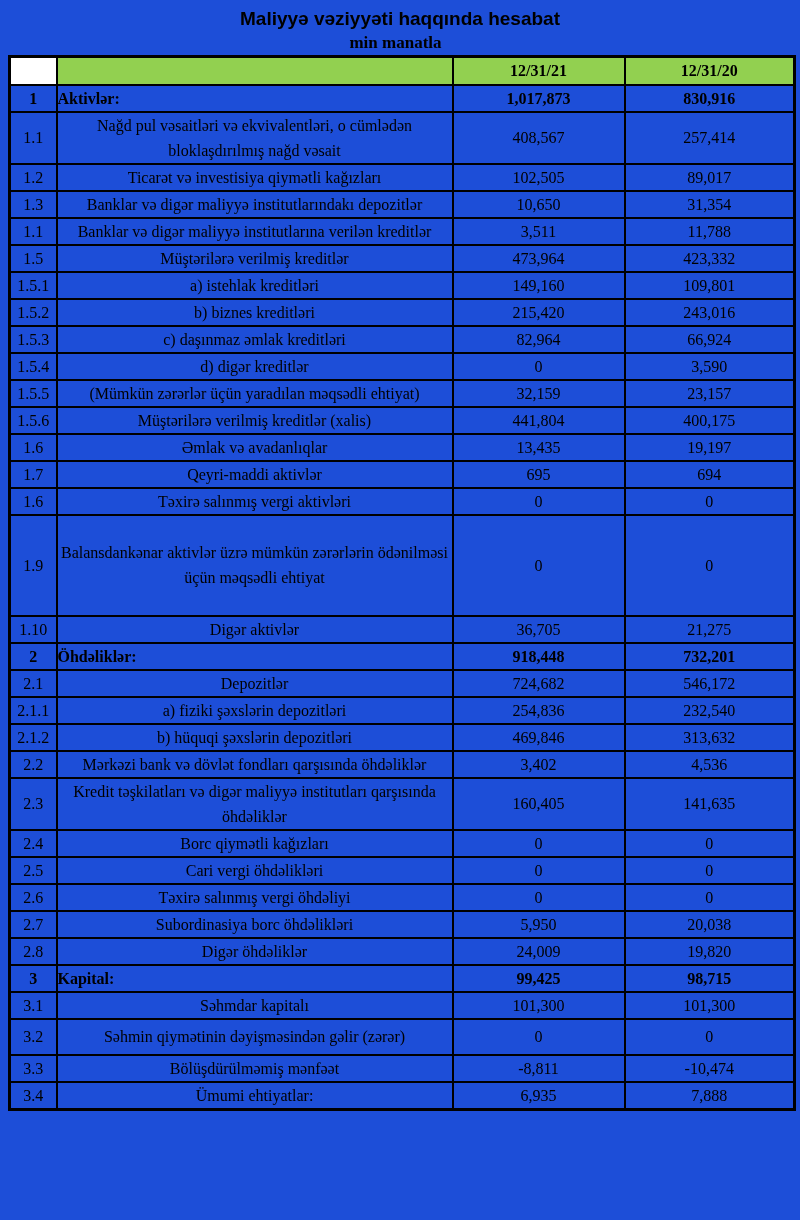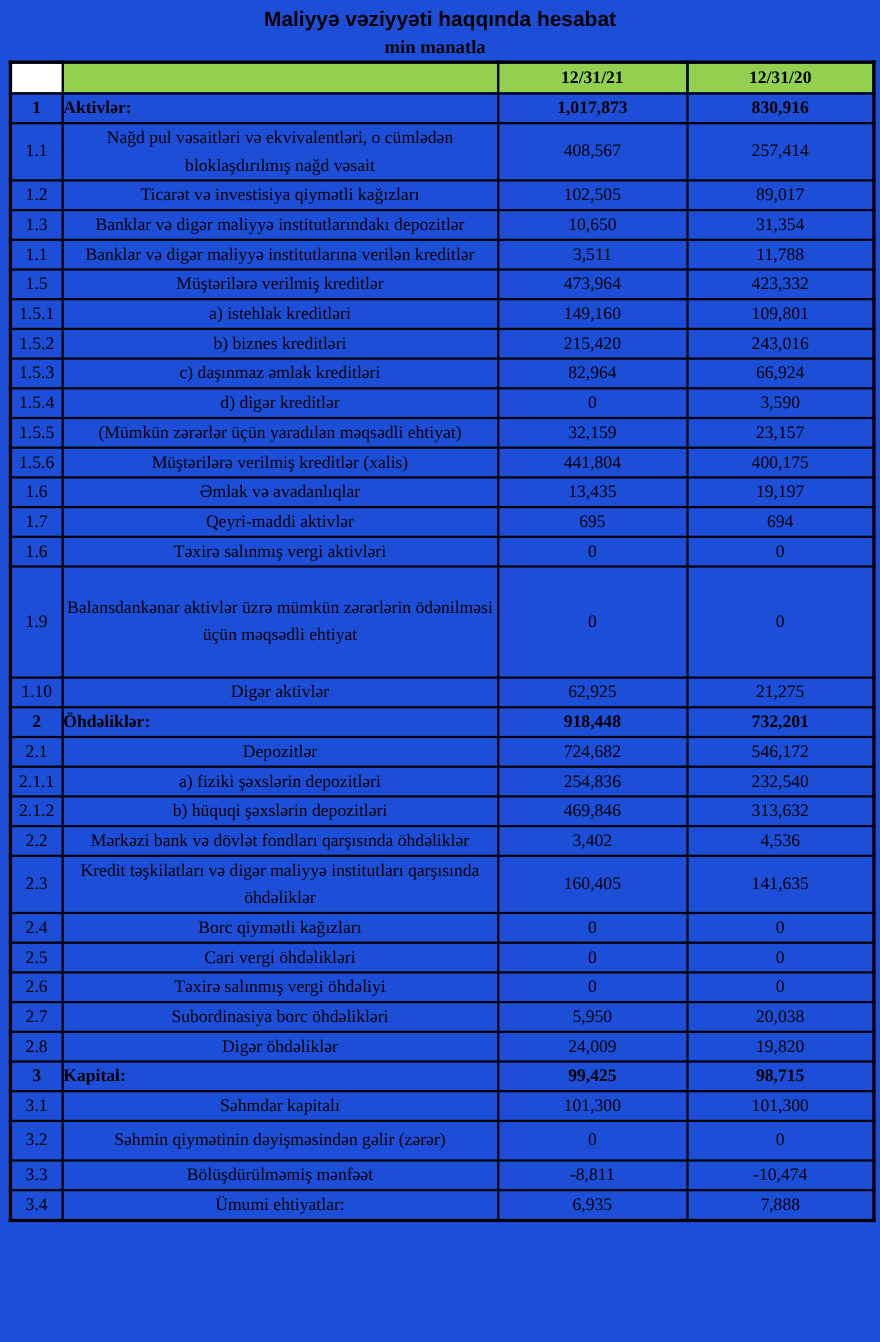--- a/index.html
+++ b/index.html
@@ -175,21 +175,21 @@
         </tr>
         <tr style="height: 101px;">
           <td class="num-col">1.9</td>
           <td class="label-col">Balansdankənar aktivlər üzrə mümkün zərərlərin ödənilməsi üçün məqsədli ehtiyat</td>
           <td class="val-col">0</td>
           <td class="val-col">0</td>
         </tr>
         <tr>
           <td class="num-col">1.10</td>
           <td class="label-col">Digər aktivlər</td>
-          <td class="val-col">62,925</td>
+          <td class="val-col">36,705</td>
           <td class="val-col">21,275</td>
         </tr>
         <tr class="section">
           <td class="num-col">2</td>
           <td class="label-col">Öhdəliklər:</td>
           <td class="val-col">918,448</td>
           <td class="val-col">732,201</td>
         </tr>
         <tr>
           <td class="num-col">2.1</td>

